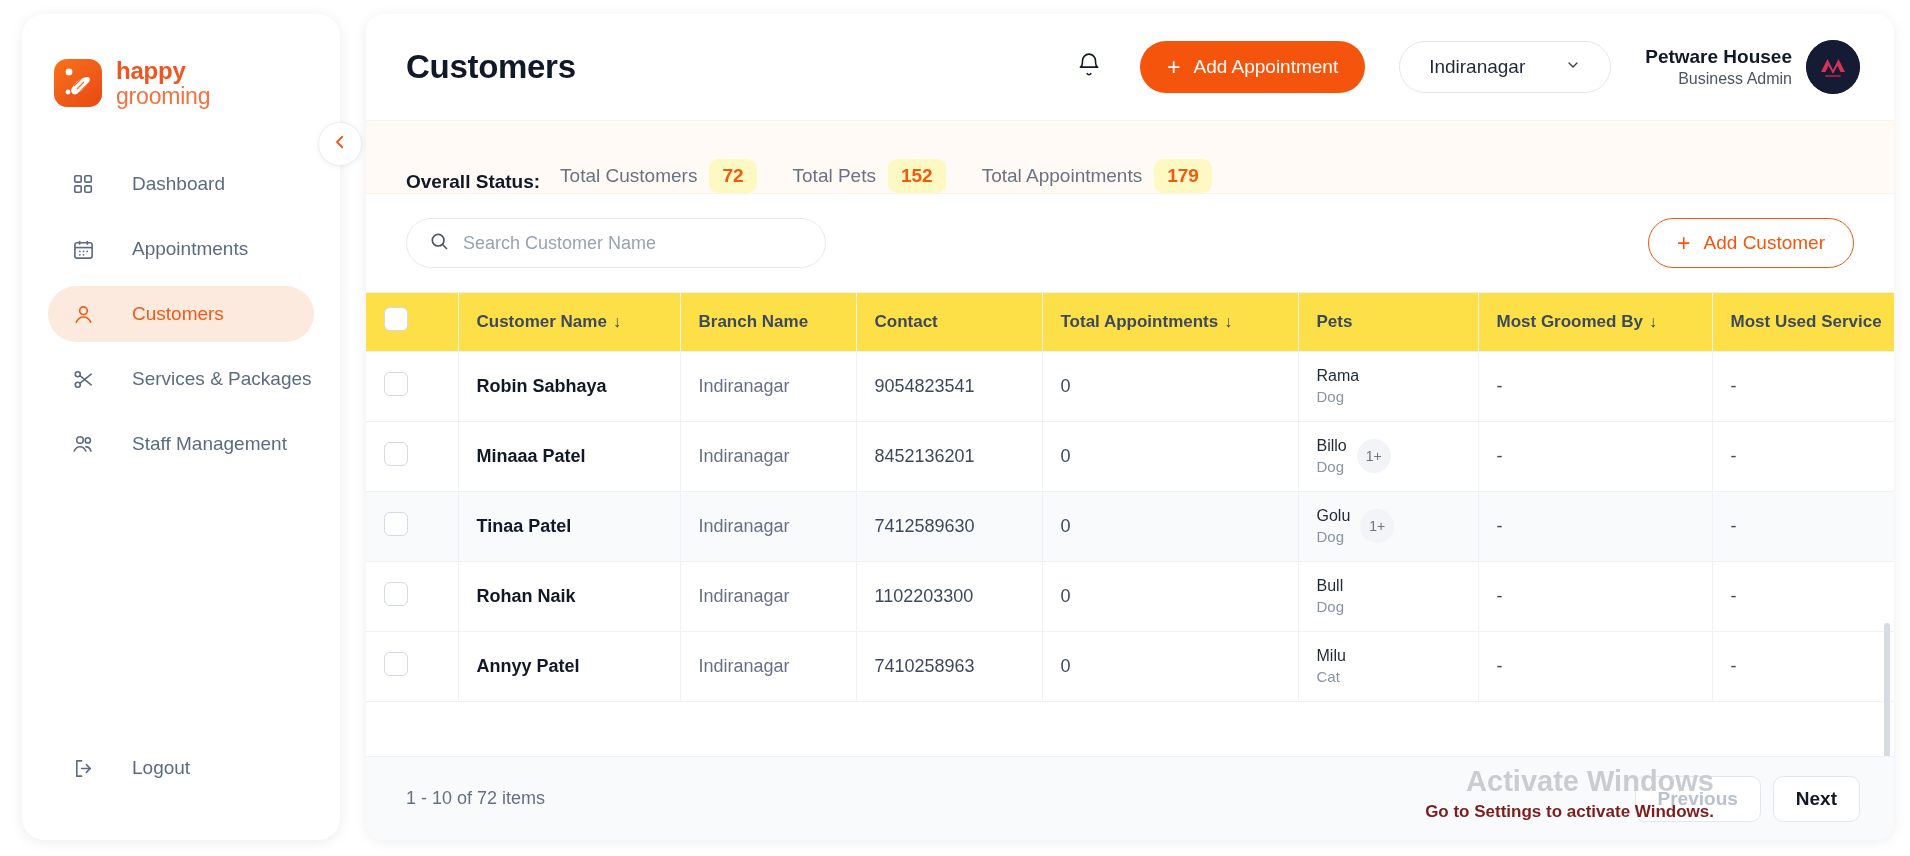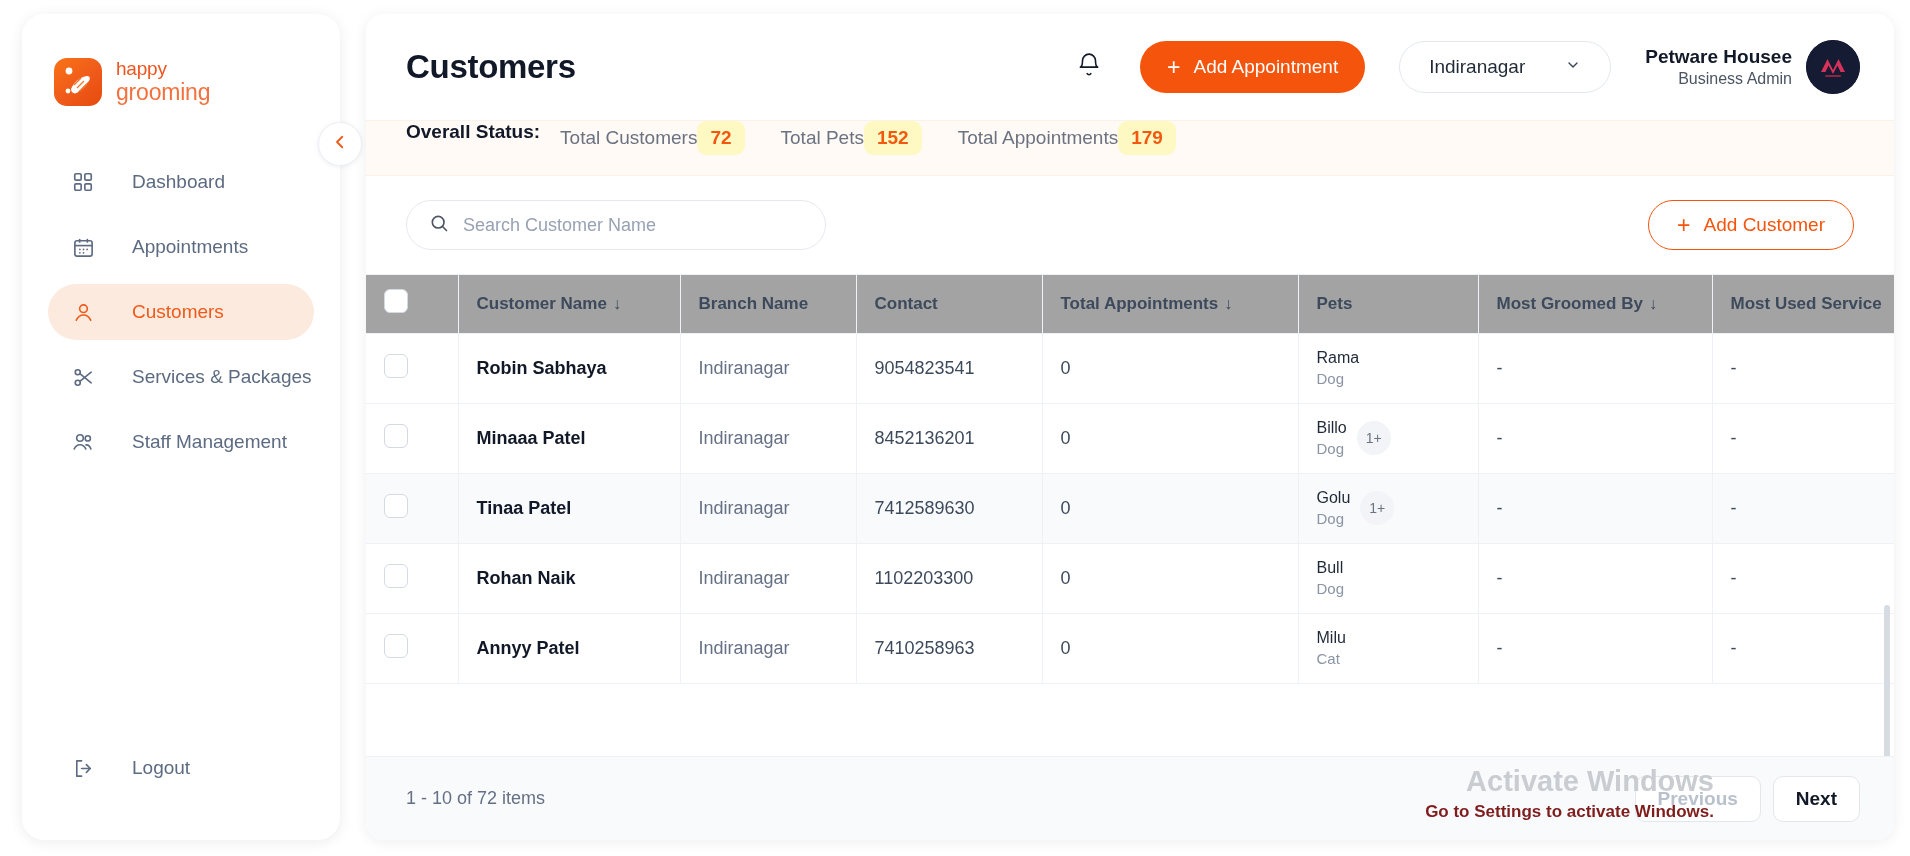--- a/index.html
+++ b/index.html
@@ -45,21 +45,21 @@
   .logo-mark {
     width: 48px; height: 48px;
     border-radius: 13px;
     background: linear-gradient(140deg, #f97316 0%, #ef5a1a 55%, #e64a0d 100%);
     position: relative;
     flex: 0 0 48px;
   }
   .logo-mark svg { position: absolute; inset: 0; }
   .logo-text { line-height: 1.05; }
   .logo-happy {
-    font-size: 19px; font-weight: 400; color: #ef5520;
+    font-size: 24px; font-weight: 700; color: #ef5520;
     letter-spacing: -0.2px; display: block;
   }
   .logo-grooming {
     font-size: 23px; font-weight: 400; color: #f4713d;
     letter-spacing: -0.2px; display: block; margin-top: 1px;
   }
 
   .collapse-btn {
     position: absolute;
     right: -22px;
@@ -188,32 +188,32 @@
     display: flex; align-items: center; justify-content: center;
     flex: 0 0 54px;
     overflow: hidden;
   }
 
   
   .status-strip {
     background: #fffaf6;
     border-top: 1px solid #fdf1e8;
     border-bottom: 1px solid #fdf1e8;
-    height: 56px;
-    display: flex;
-    align-items: flex-start;
+    height: 74px;
+    display: flex;
+    align-items: flex-end;
     padding: 0 40px;
     gap: 0;
   }
   .status-label {
     font-size: 19px; font-weight: 700; color: #111827; margin-right: 20px;
     white-space: nowrap;
   }
   .stat {
-    display: flex; align-items: center; margin-right: 36px;
+    display: flex; align-items: center; gap: 12px; margin-right: 36px;
     white-space: nowrap;
   }
   .stat-name { font-size: 19px; color: #6b7280; }
   .stat-pill {
     background: #fef9c3;
     color: #f2590f;
     font-weight: 700;
     font-size: 19px;
     border-radius: 9px;
     padding: 6px 13px;
@@ -270,21 +270,21 @@
     overflow: hidden;
     position: relative;
     border-top: 1px solid #eef1f5;
   }
   table {
     width: 100%;
     border-collapse: collapse;
     table-layout: fixed;
   }
   thead th {
-    background: #a3a3a3;
+    background: #fde047;
     height: 58px;
     font-size: 17px;
     font-weight: 700;
     color: #3d4a5c;
     text-align: left;
     padding: 0 18px;
     border-bottom: 1px solid #eef1f5;
     border-right: 1px solid #eef1f5;
     white-space: nowrap;
   }

